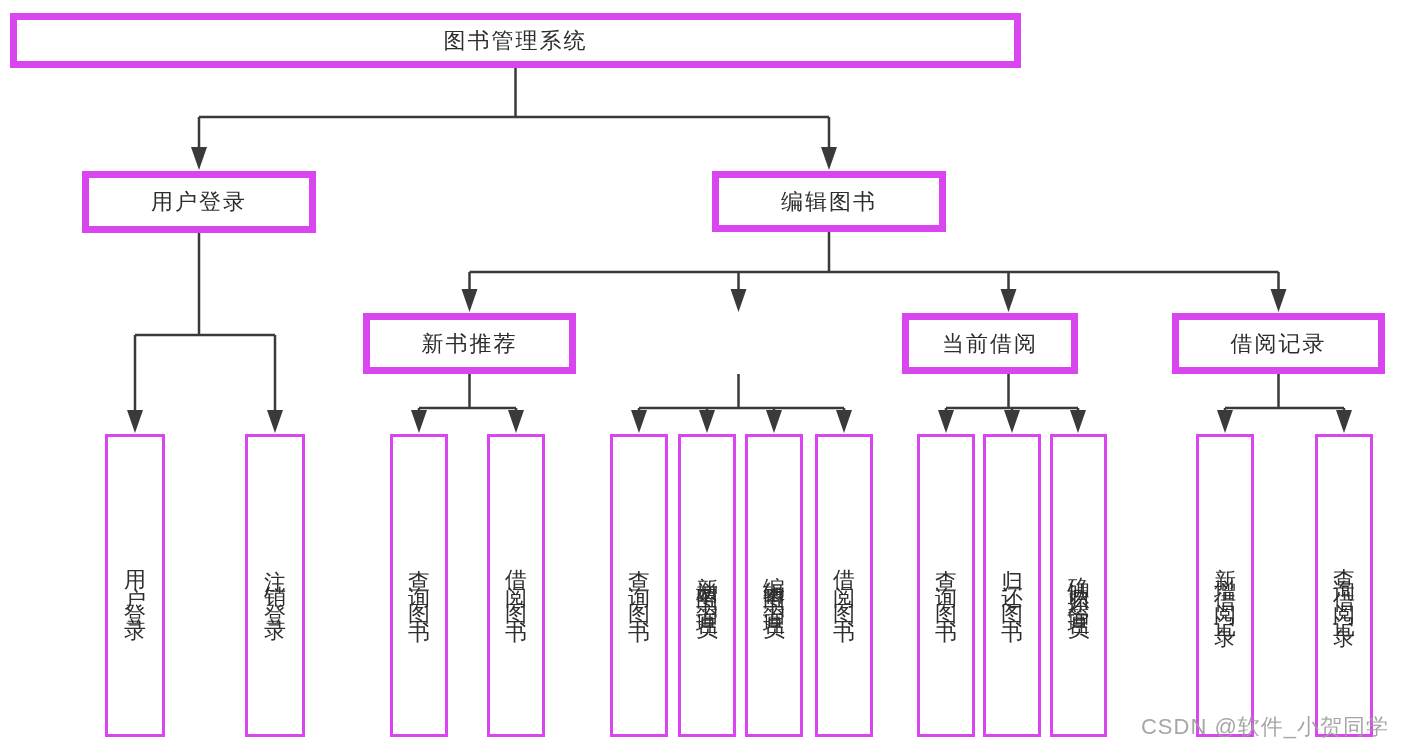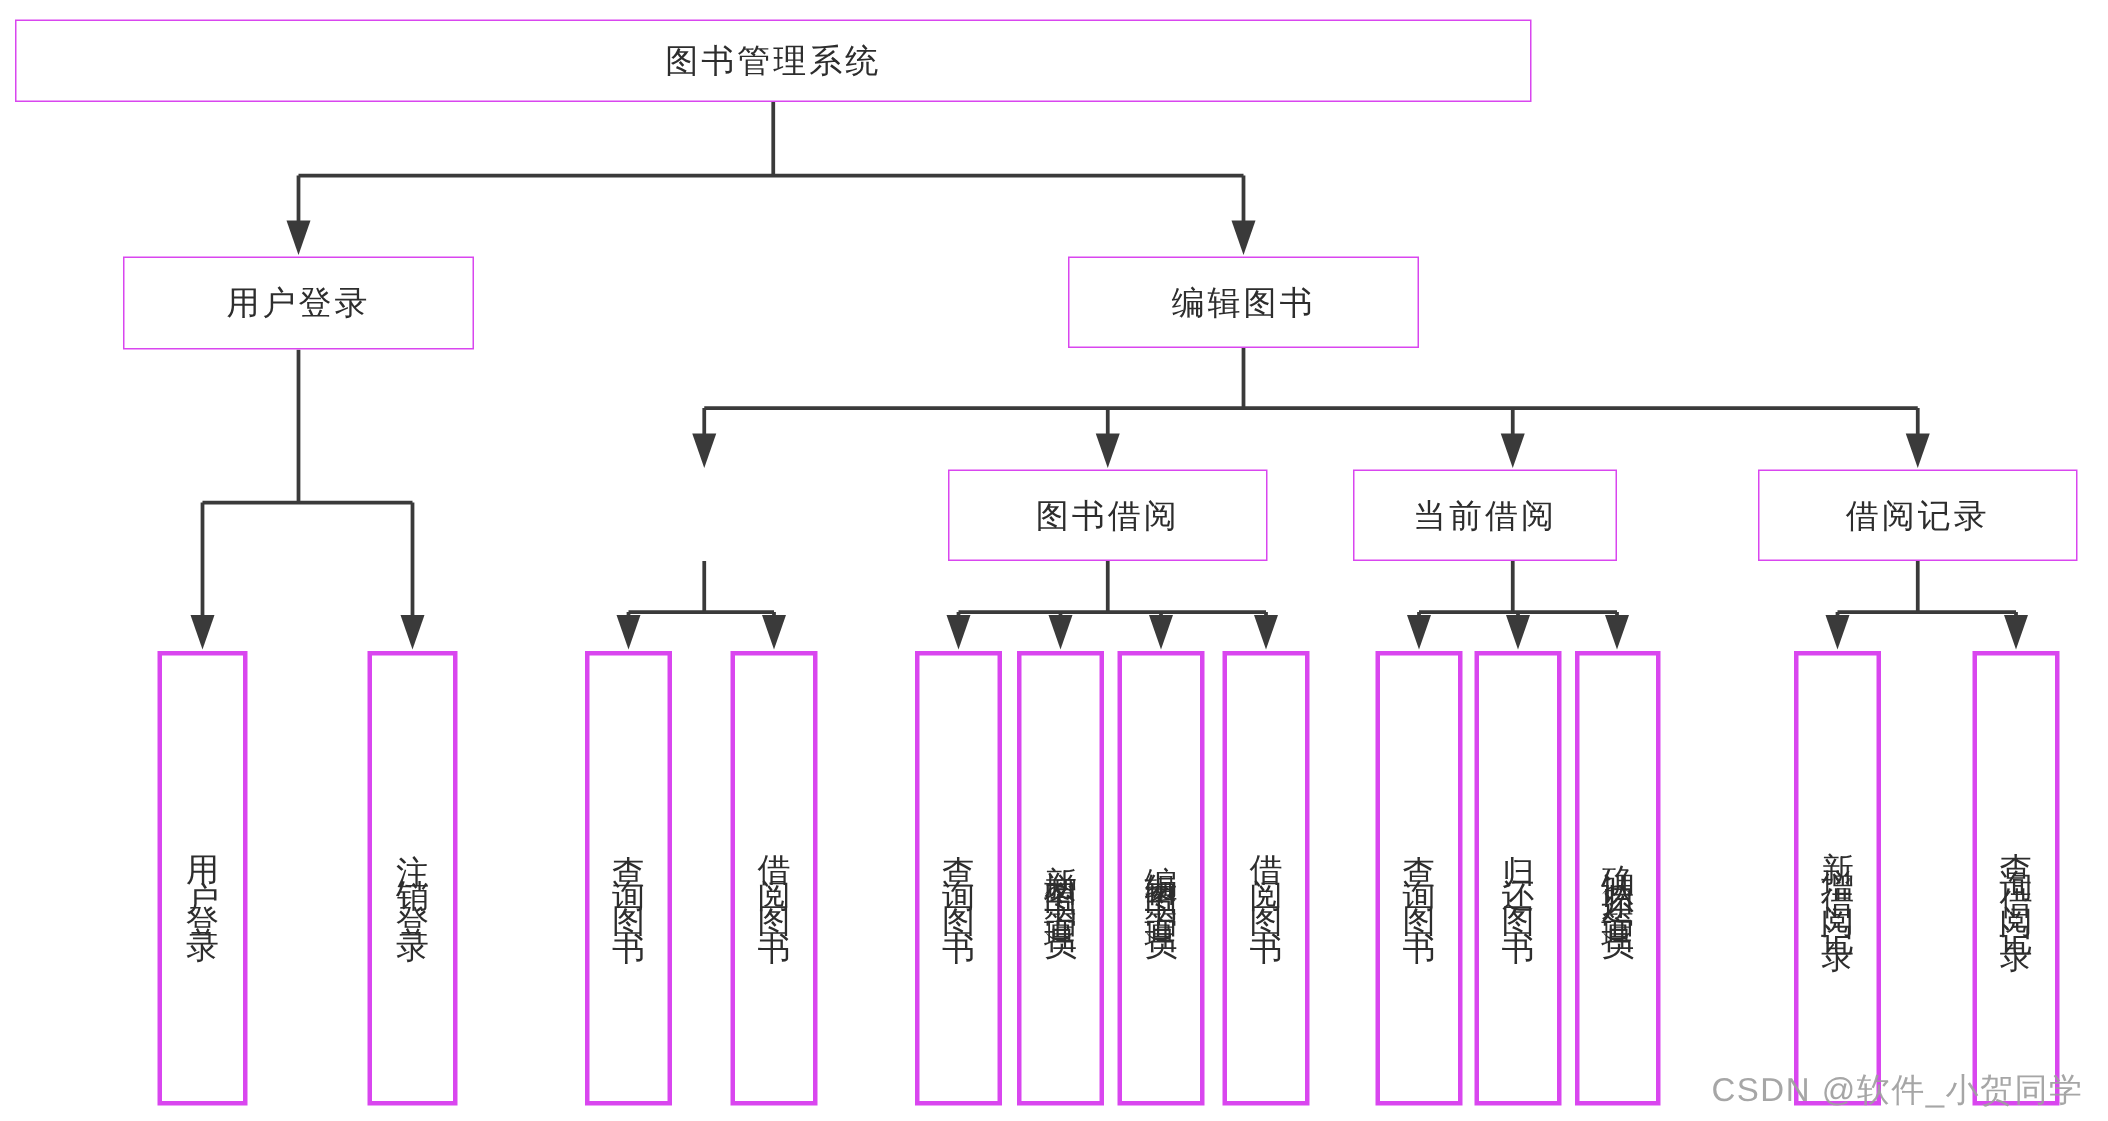--- a/index.html
+++ b/index.html
@@ -11,21 +11,21 @@
     font-family: "Liberation Sans", sans-serif;
     color: #2d2d2d;
   }
   .stage { position: absolute; inset: 0; }
   svg.wires { position: absolute; left: 0; top: 0; width: 1405px; height: 747px; }
 
   .node {
     position: absolute;
     box-sizing: border-box;
     background: #ffffff;
-    border: 1px solid #d946ef;
+    border: 7px solid #d946ef;
     display: flex;
     align-items: center;
     justify-content: center;
     font-size: 22px;
     letter-spacing: 2px;
     color: #2d2d2d;
   }
   .node.leaf {
     border-width: 3px;
   }
@@ -93,22 +93,22 @@
     <span>图书管理系统</span>
   </div>
 
   <div class="node" style="left:82px; top:171px; width:234px; height:62px;">
     <span>用户登录</span>
   </div>
   <div class="node" style="left:712px; top:171px; width:234px; height:61px;">
     <span>编辑图书</span>
   </div>
 
-  <div class="node" style="left:632px; top:313px; width:213px; height:61px;">
-    <span>图书借阅</span>
+  <div class="node" style="left:363px; top:313px; width:213px; height:61px;">
+    <span>新书推荐</span>
   </div>
   <div class="node" style="left:902px; top:313px; width:176px; height:61px;">
     <span>当前借阅</span>
   </div>
   <div class="node" style="left:1172px; top:313px; width:213px; height:61px;">
     <span>借阅记录</span>
   </div>
 
   <div class="node leaf sp-wide" style="left:105px; top:434px; width:60px; height:303px;">
     <span class="vtext">用户登录</span>

